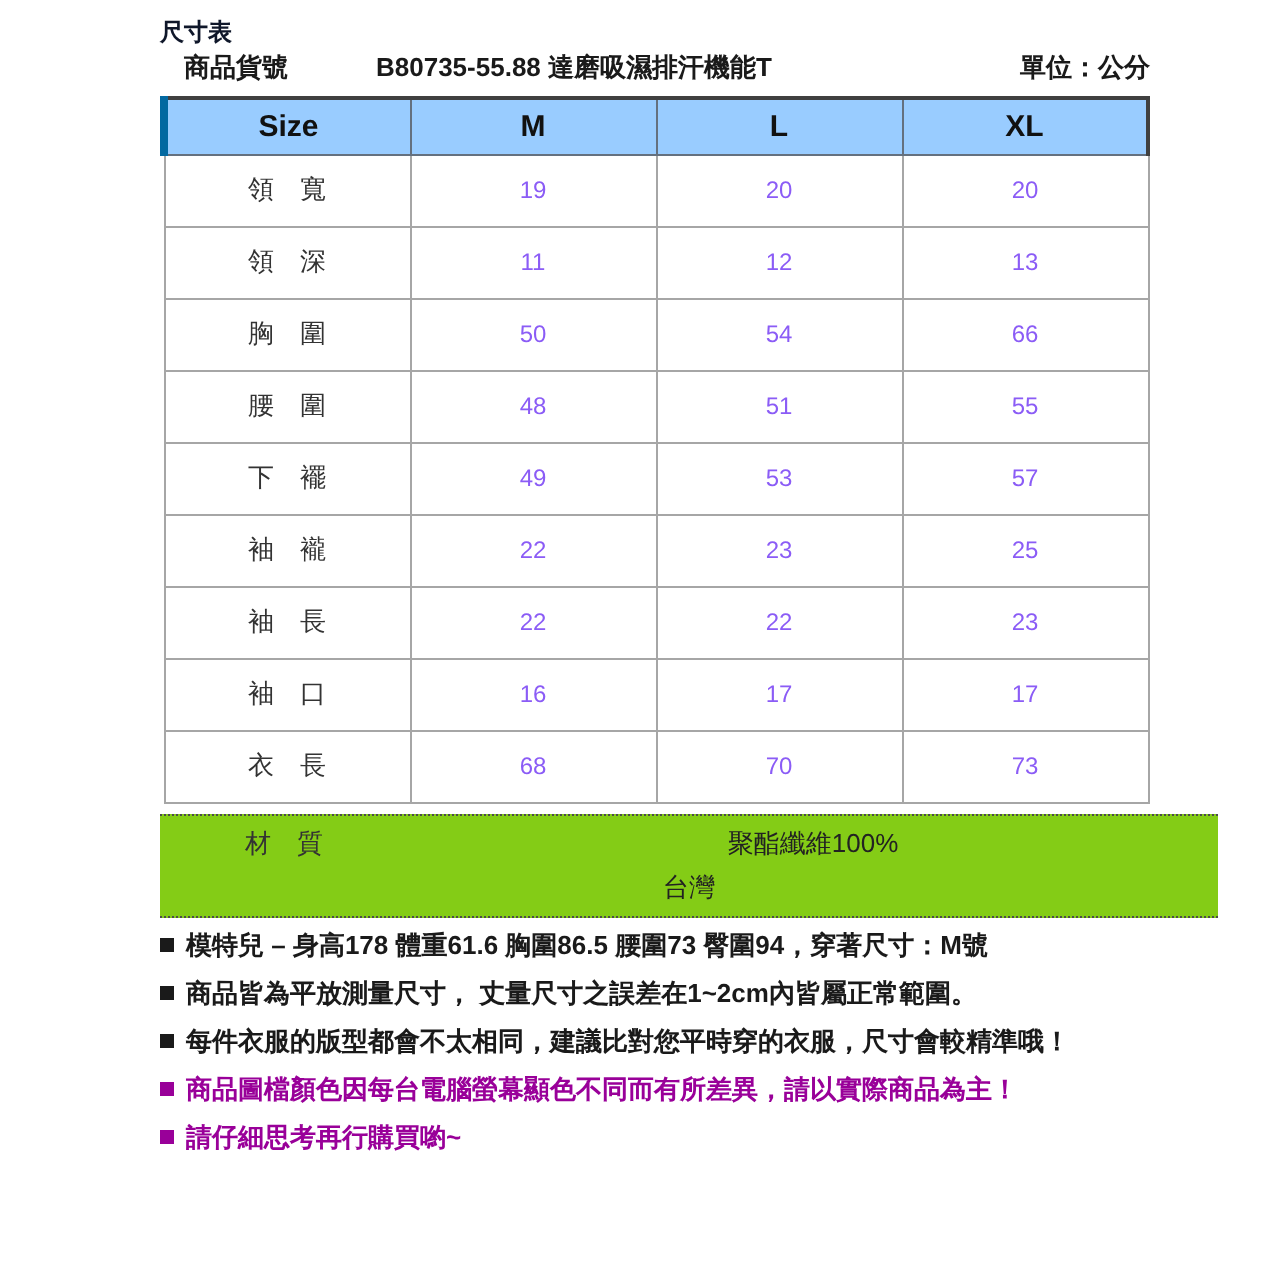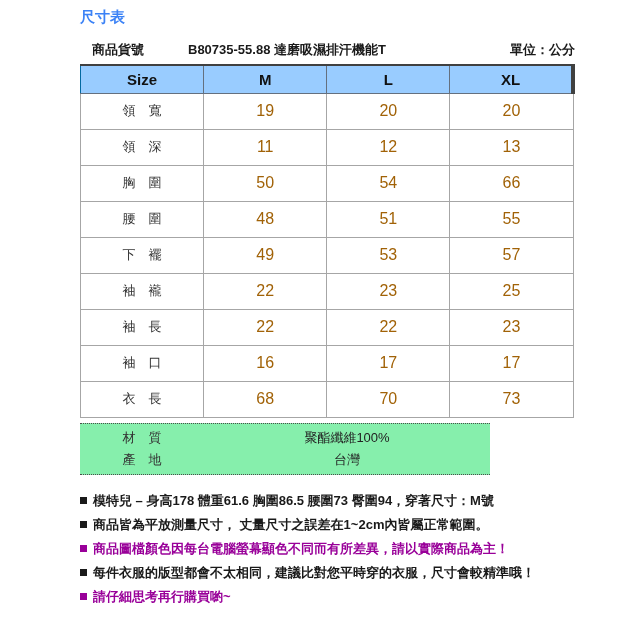--- a/index.html
+++ b/index.html
@@ -1,46 +1,46 @@
 <!DOCTYPE html>
 <html><head>
 <meta charset="utf-8">
 <style>
   * { margin: 0; padding: 0; box-sizing: border-box; }
   html, body { width: 644px; height: 644px; background: #ffffff; overflow: hidden; }
   body { font-family: "Liberation Sans", "DejaVu Sans", sans-serif; color: #1a1a1a; }
   .page { padding: 8px 0 0 80px; width: 644px; }
 
-  .page-title { color: #3b82f6; font-weight: bold; font-size: 15px; margin-bottom: 14px; }
+  .page-title { color: #0f172a; font-weight: bold; font-size: 12px; }
 
   .product-row { width: 495px; display: flex; align-items: baseline; font-size: 13px; font-weight: bold; margin-bottom: 5px; }
   .product-code-label { padding-left: 12px; }
   .product-name { margin-left: 44px; }
   .unit-label { margin-left: auto; text-align: center; }
 
   table.size-table { width: 495px; border-collapse: collapse; table-layout: fixed; }
   table.size-table th {
     background: #99CCFF; height: 28px; font-size: 15px; font-weight: 600;
     border: 1px solid #64707f; border-top: 2px solid #404040; text-align: center; color: #111;
   }
-  table.size-table th:first-child { border-left: 1px solid #0369a1; }
-  table.size-table th:last-child { border-right: 4px solid #404040; margin-left: 17px; }
+  table.size-table th:first-child { border-left: 4px solid #0369a1; }
+  table.size-table th:last-child { border-right: 2px solid #404040; margin-left: 17px; }
   table.size-table td {
-    height: 36px; text-align: center; font-size: 16px; color: #a16207;
+    height: 36px; text-align: center; font-size: 12px; color: #8b5cf6;
     border: 1px solid #a6a6a6; background: #fff;
   }
   table.size-table td.rowlabel { font-size: 13px; color: #333; }
 
-  .details-block { width: 410px; margin-top: 5px; background: #86efac;
+  .details-block { width: 529px; margin-top: 5px; background: #84cc16;
     border-top: 1px dotted #4c4c4c; border-bottom: 1px dotted #4c4c4c; padding: 3px 0; }
   .detail-row { display: flex; height: 22px; align-items: center; }
   .detail-label { width: 124px; text-align: center; font-size: 13px; color: #333; }
   .detail-value { flex: 1; text-align: center; font-size: 13px; color: #222; }
 
-  .notes-block { margin-top: 14px; width: 560px; }
+  .notes-block { margin-top: 2px; width: 560px; }
   .note { display: flex; align-items: center; height: 24px; font-size: 13px; font-weight: bold; color: #1a1a1a; }
   .note .bullet { width: 7px; height: 7px; background: #1a1a1a; margin-right: 6px; flex: 0 0 auto; }
   .note.purple { color: #990099; }
   .note.purple .bullet { background: #990099; }
 </style>
 </head>
 <body>
 
 <div class="page">
 
@@ -118,41 +118,40 @@
       </tr>
     </tbody>
   </table>
 
   <div class="details-block">
     <div class="detail-row">
       <span class="detail-label">材　質</span>
       <span class="detail-value">聚酯纖維100%</span>
     </div>
     <div class="detail-row">
-      <span class="detail-label">產　地</span>
       <span class="detail-value">台灣</span>
     </div>
   </div>
 
   <div class="notes-block">
     <div class="note">
       <span class="bullet"></span>
       <span>模特兒 – 身高178 體重61.6 胸圍86.5 腰圍73 臀圍94，穿著尺寸：M號</span>
     </div>
     <div class="note">
       <span class="bullet"></span>
       <span>商品皆為平放測量尺寸， 丈量尺寸之誤差在1~2cm內皆屬正常範圍。</span>
     </div>
+    <div class="note">
+      <span class="bullet"></span>
+      <span>每件衣服的版型都會不太相同，建議比對您平時穿的衣服，尺寸會較精準哦！</span>
+    </div>
     <div class="note purple">
       <span class="bullet"></span>
       <span>商品圖檔顏色因每台電腦螢幕顯色不同而有所差異，請以實際商品為主！</span>
-    </div>
-    <div class="note">
-      <span class="bullet"></span>
-      <span>每件衣服的版型都會不太相同，建議比對您平時穿的衣服，尺寸會較精準哦！</span>
     </div>
     <div class="note purple">
       <span class="bullet"></span>
       <span>請仔細思考再行購買喲~</span>
     </div>
   </div>
 
 </div>
 
 </body></html>

